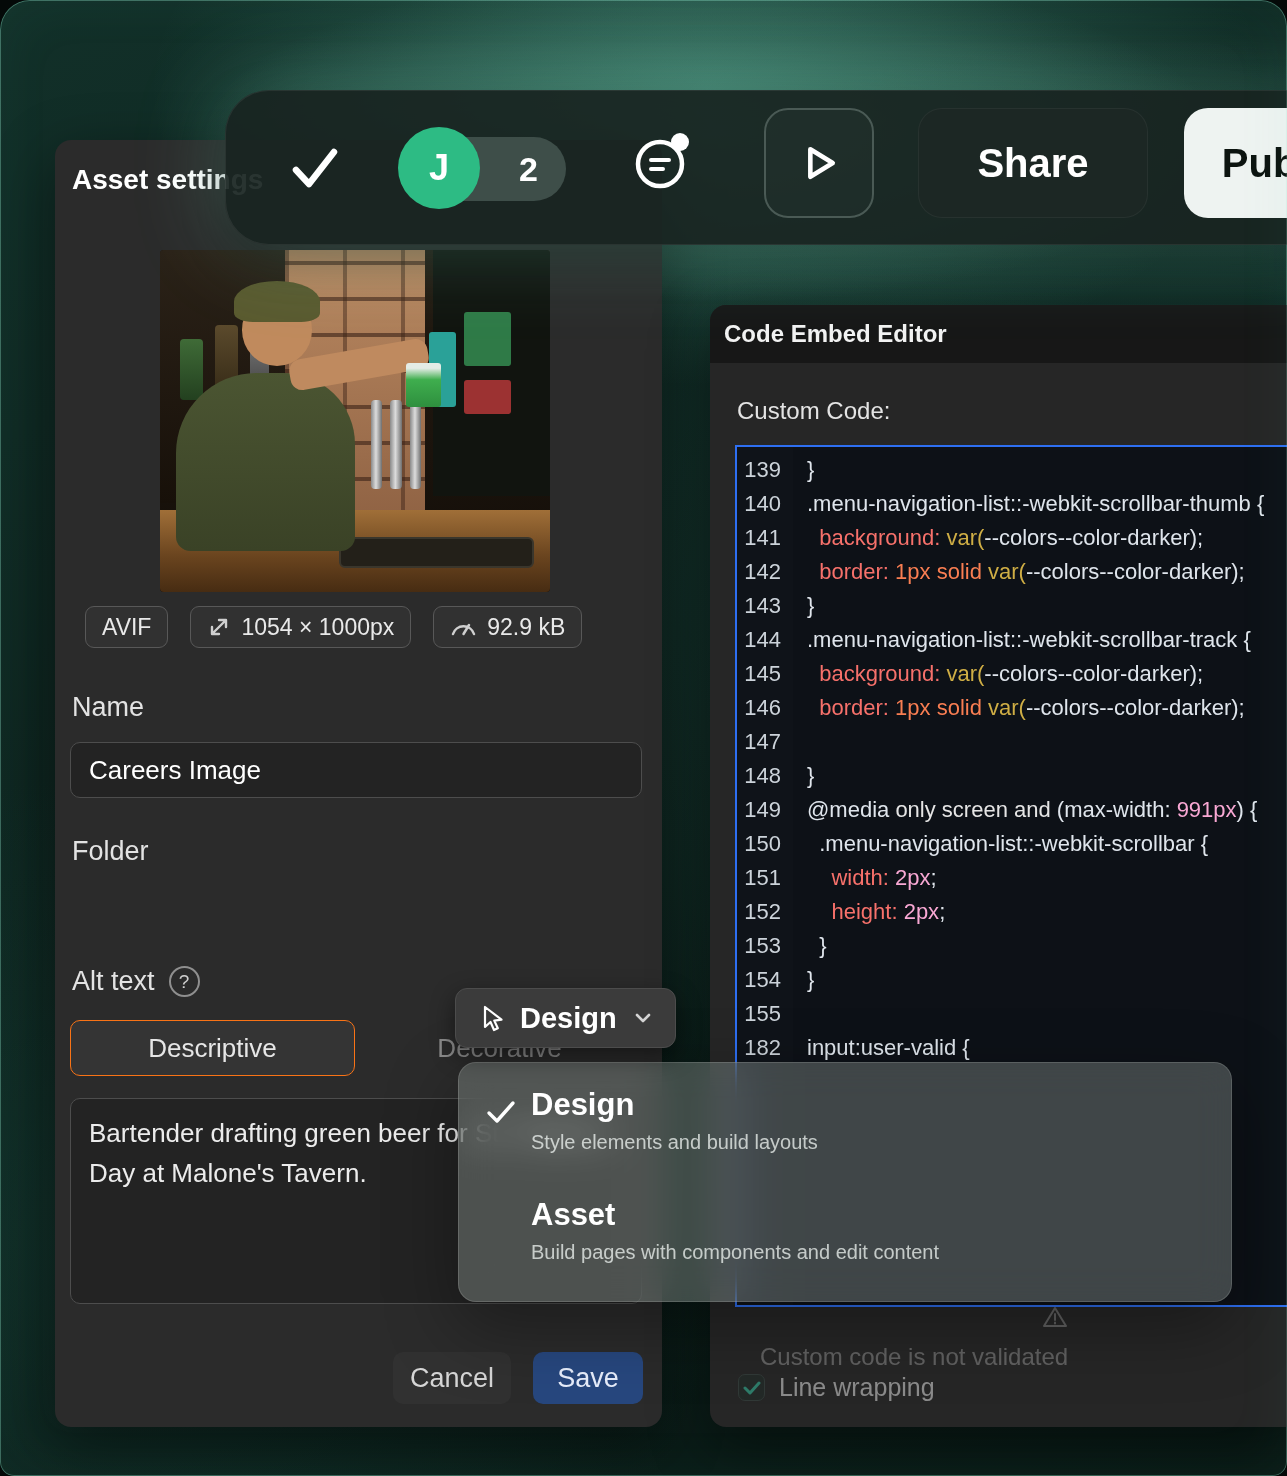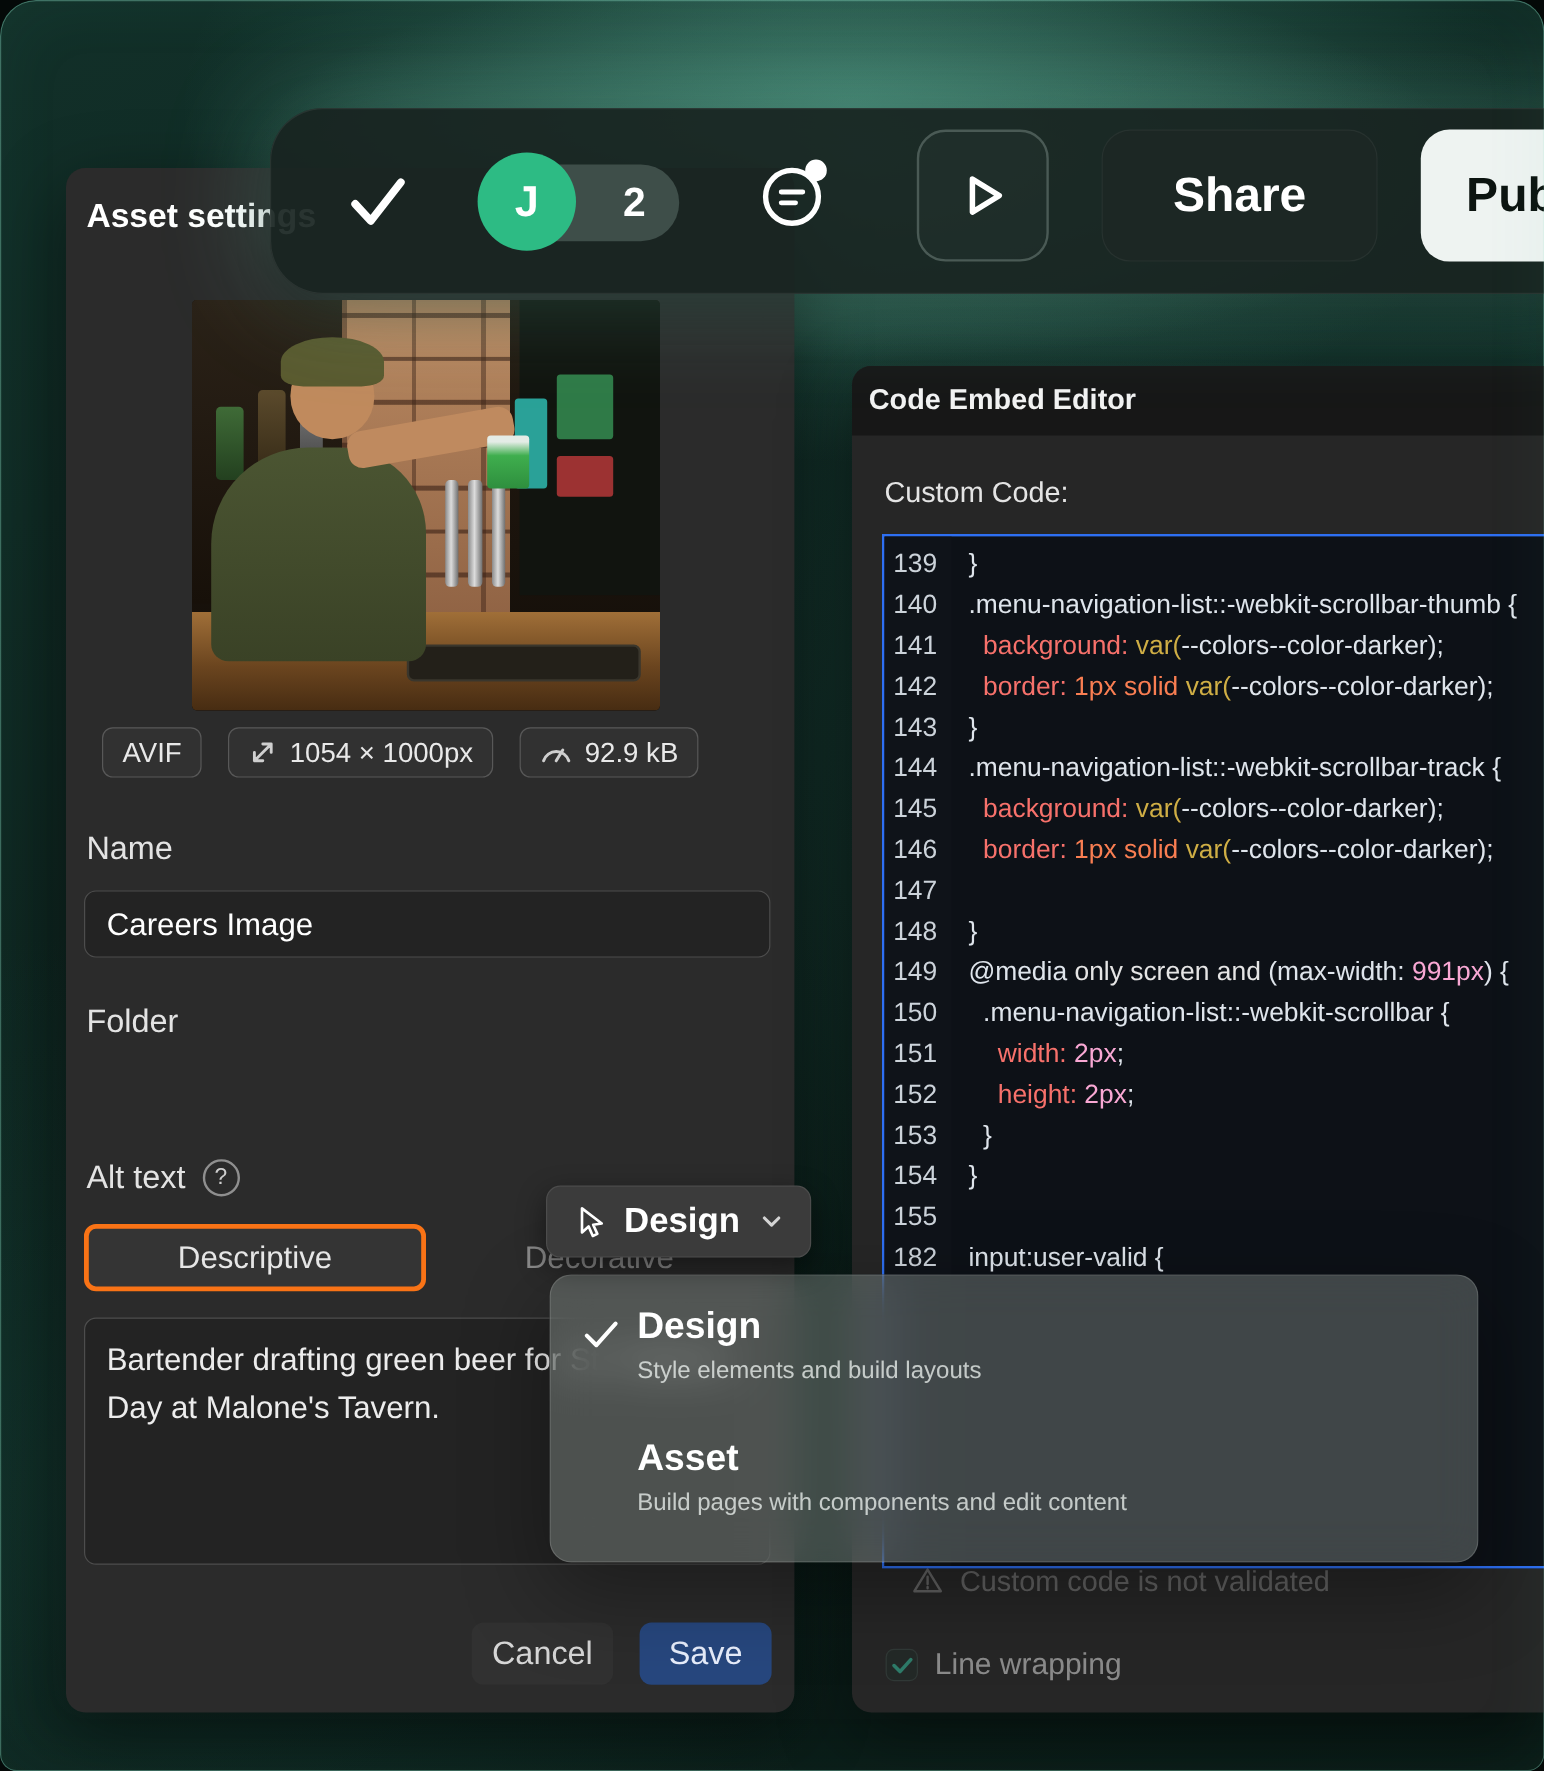--- a/index.html
+++ b/index.html
@@ -53,21 +53,21 @@
 
   .field-label{position:absolute;left:17px;font-size:27px;color:#e3e3e3;}
   .text-input{position:absolute;left:15px;width:572px;height:56px;background:#232323;border:1px solid #4d4d4d;
     border-radius:10px;color:#fff;font-size:26px;padding:0 18px;outline:none;}
   .select{position:absolute;left:15px;width:572px;height:56px;background:#232323;border:1px solid #4d4d4d;
     border-radius:10px;color:#f2f2f2;font-size:26px;display:flex;align-items:center;justify-content:space-between;padding:0 18px;cursor:pointer;}
   .alt-row{position:absolute;left:17px;top:826px;display:flex;align-items:center;gap:14px;}
   .help-circle{width:31px;height:31px;border:2px solid #8f8f8f;border-radius:50%;color:#cfcfcf;font-size:19px;
     display:flex;align-items:center;justify-content:center;}
   .tab{position:absolute;top:880px;width:285px;height:56px;border-radius:10px;display:flex;align-items:center;justify-content:center;font-size:26px;}
-  .tab-active{left:15px;background:#343434;border:4px solid #f97316;color:#e6e6e6;}
+  .tab-active{left:15px;background:#343434;border:1px solid #f97316;color:#e6e6e6;}
   .tab-inactive{left:302px;color:#8d8d8d;}
   .alt-textarea{position:absolute;left:15px;top:958px;width:572px;height:206px;background:#232323;border:1px solid #4d4d4d;
     border-radius:10px;color:#ececec;font-size:26px;line-height:40px;padding:14px 18px;resize:none;outline:none;}
   .btn-cancel{position:absolute;left:338px;top:1212px;width:118px;height:52px;border:none;border-radius:10px;
     background:#313131;color:#d6d6d6;font-size:27px;cursor:pointer;}
   .btn-save{position:absolute;left:478px;top:1212px;width:110px;height:52px;border:none;border-radius:10px;
     background:#27477e;color:#e8eefc;font-size:27px;cursor:pointer;}
 
   
   .code-panel{position:absolute;left:710px;top:305px;width:600px;height:1122px;z-index:10;
@@ -78,22 +78,22 @@
   .custom-code-label{position:absolute;left:27px;top:92px;font-size:24px;color:#e4e4e4;}
   .editor{position:absolute;left:25px;top:140px;width:600px;height:862px;background:#0d1117;border:2px solid #2e6ff2;
     overflow:hidden;font-family:"DejaVu Sans Mono",monospace;}
   .gutter{position:absolute;left:0;top:0;bottom:0;width:56px;background:#0f1319;}
   .code-rows{position:absolute;left:0;top:6px;right:0;}
   .code-line{display:flex;height:34px;align-items:center;white-space:pre;font-size:22px;}
   .ln{flex:0 0 56px;text-align:right;padding-right:12px;color:#ccd3da;}
   .cd{padding-left:14px;}
   .tok-p{color:#dfe5ec;} .tok-prop{color:#f7716b;} .tok-fn{color:#cfae45;}
   .tok-val{color:#f97e52;} .tok-num{color:#f9a8d4;} .tok-kw{color:#e5e5e5;}
-  .code-footer-note{position:absolute;left:50px;top:1000px;display:flex;align-items:flex-start;gap:14px;
-    color:#cfcfcf;font-size:24px;opacity:0.35;white-space:nowrap;}
+  .code-footer-note{position:absolute;left:50px;top:1000px;display:flex;align-items:flex-end;gap:14px;
+    color:#cfcfcf;font-size:24px;opacity:0.35;white-space:nowrap;flex-direction:column;}
   .line-wrap-row{position:absolute;left:28px;top:1068px;display:flex;align-items:center;gap:14px;
     color:#dedede;font-size:25px;opacity:0.55;}
   .checkbox{width:27px;height:27px;border-radius:7px;background:#222c29;border:1px solid #3a4a45;
     display:flex;align-items:center;justify-content:center;}
 
   
   .toolbar{position:absolute;left:225px;top:90px;width:1130px;height:155px;z-index:50;border-radius:44px;
     background:rgba(25,37,33,0.93);border:1px solid rgba(255,255,255,0.07);
     box-shadow:0 0 90px rgba(120,220,190,0.30), 0 14px 40px rgba(0,0,0,0.35);}
   .tb-check{position:absolute;left:60px;top:48px;}

